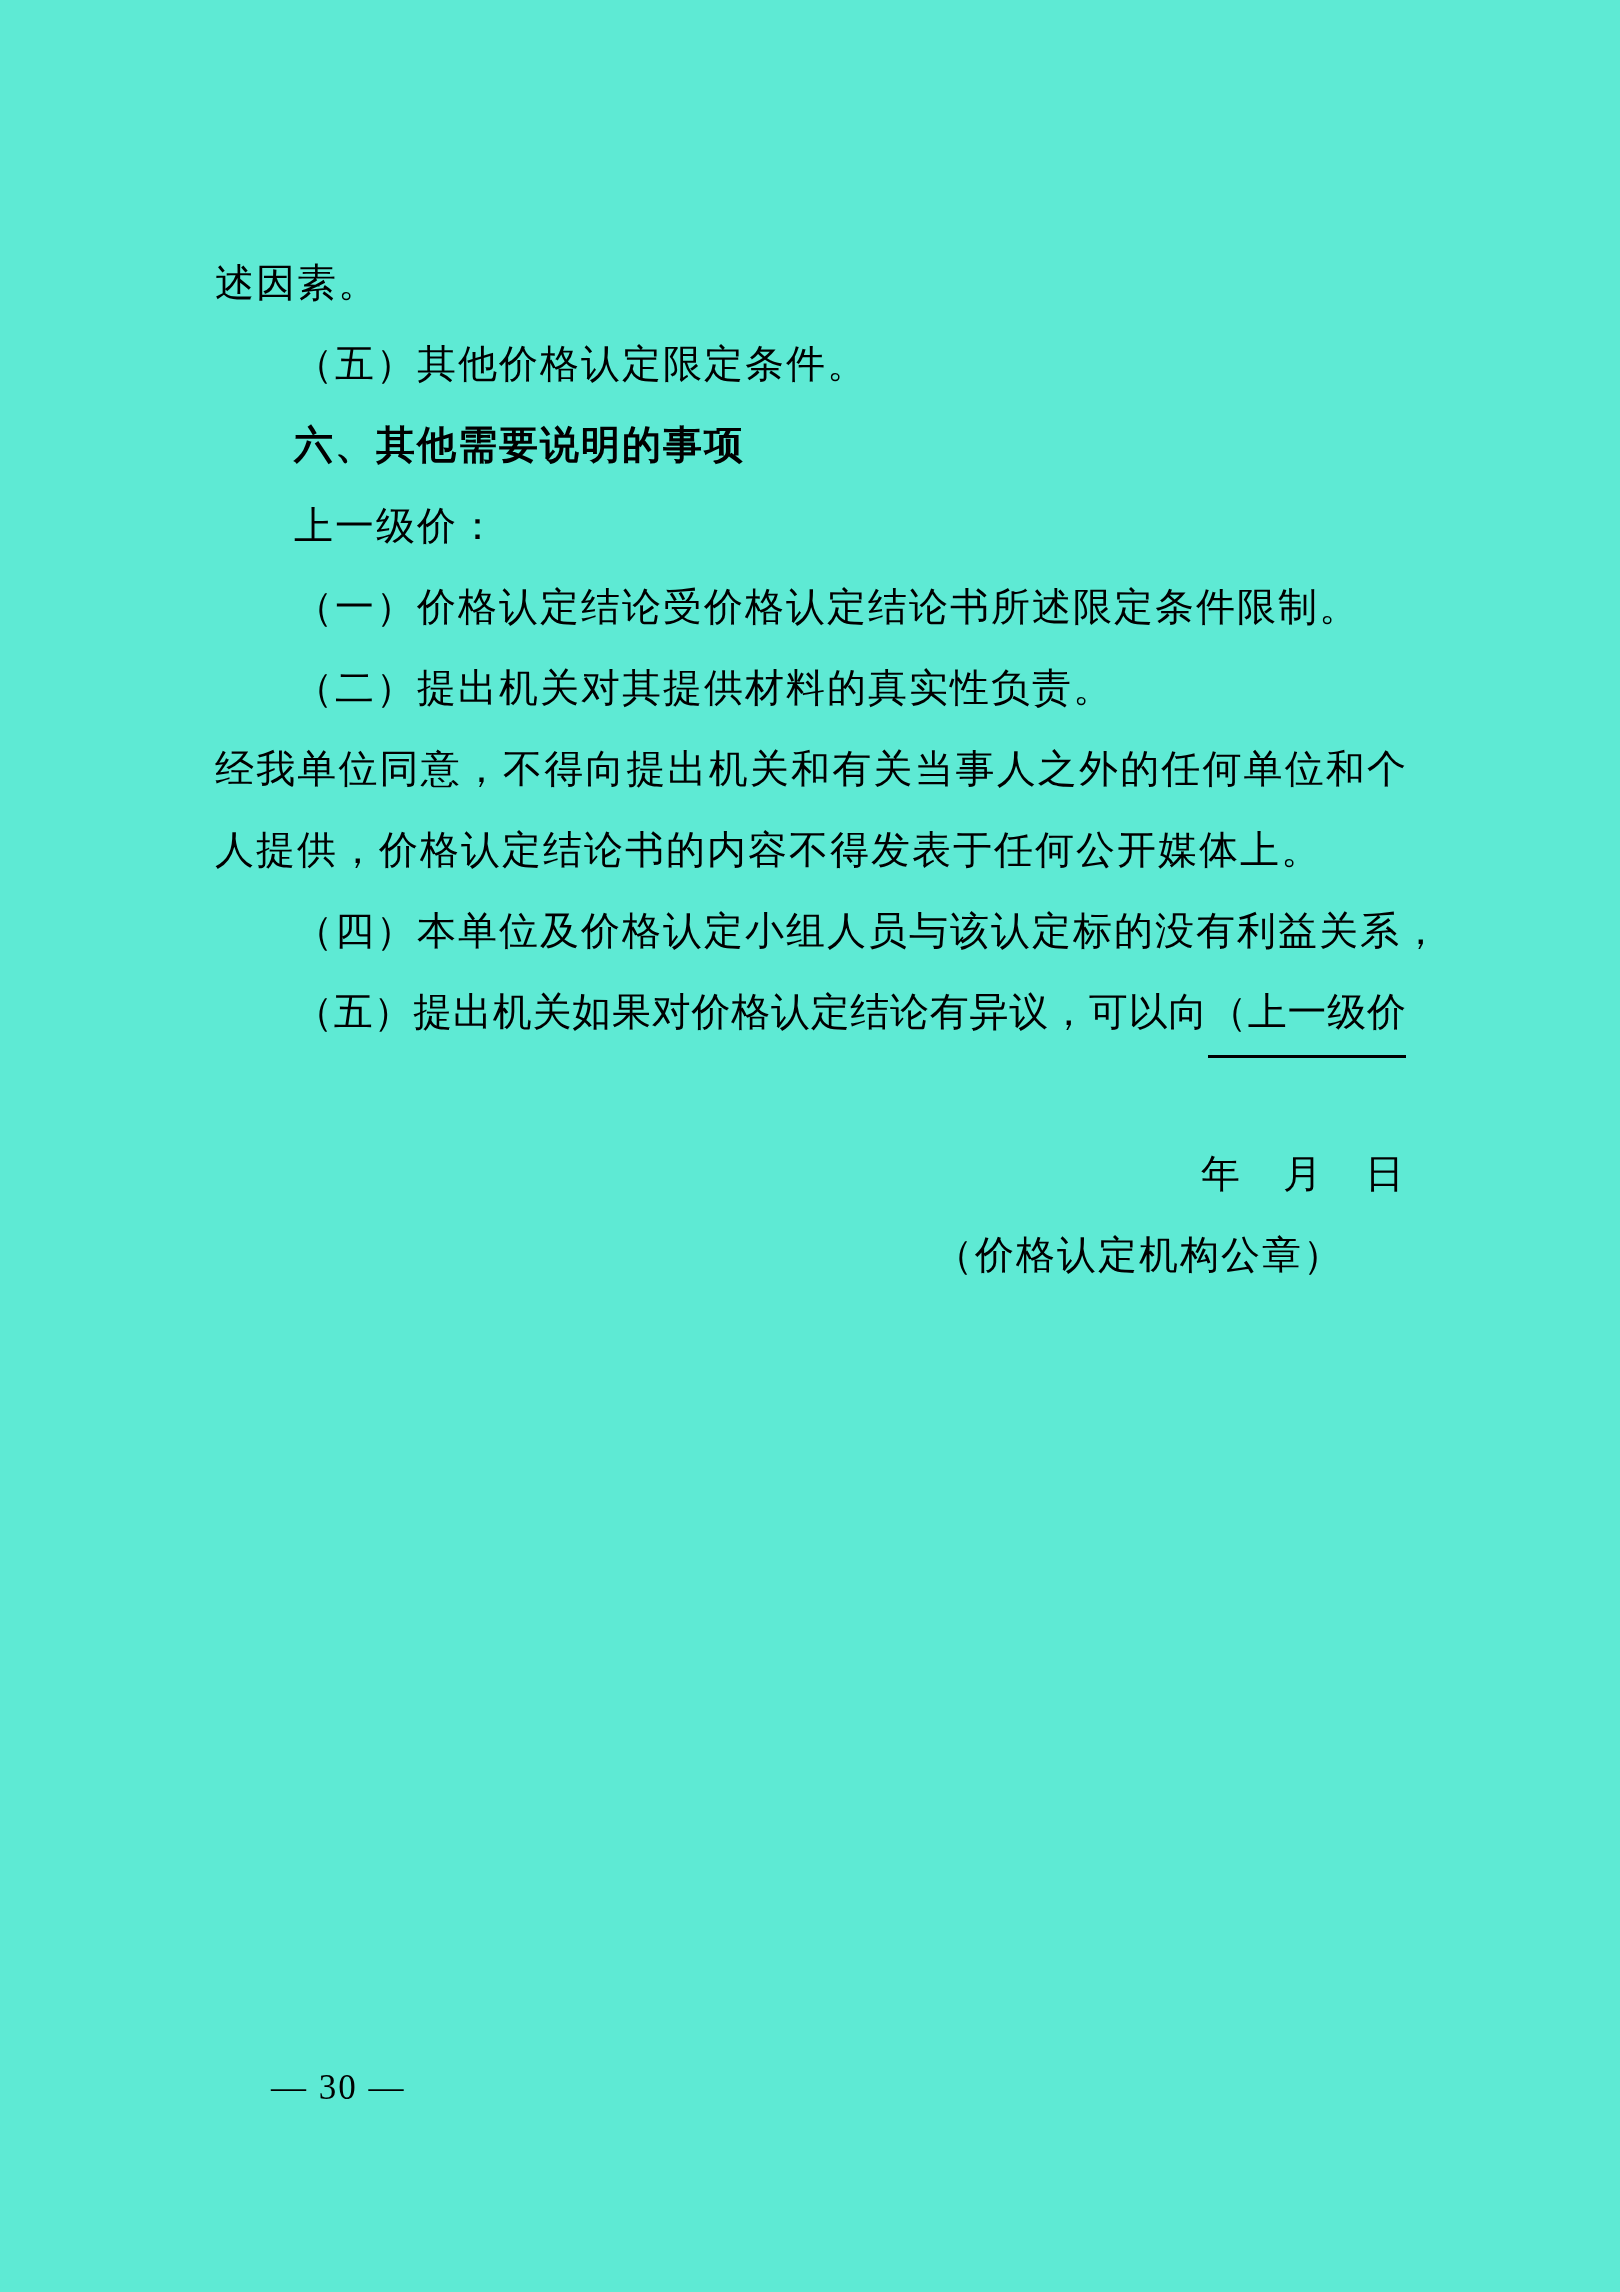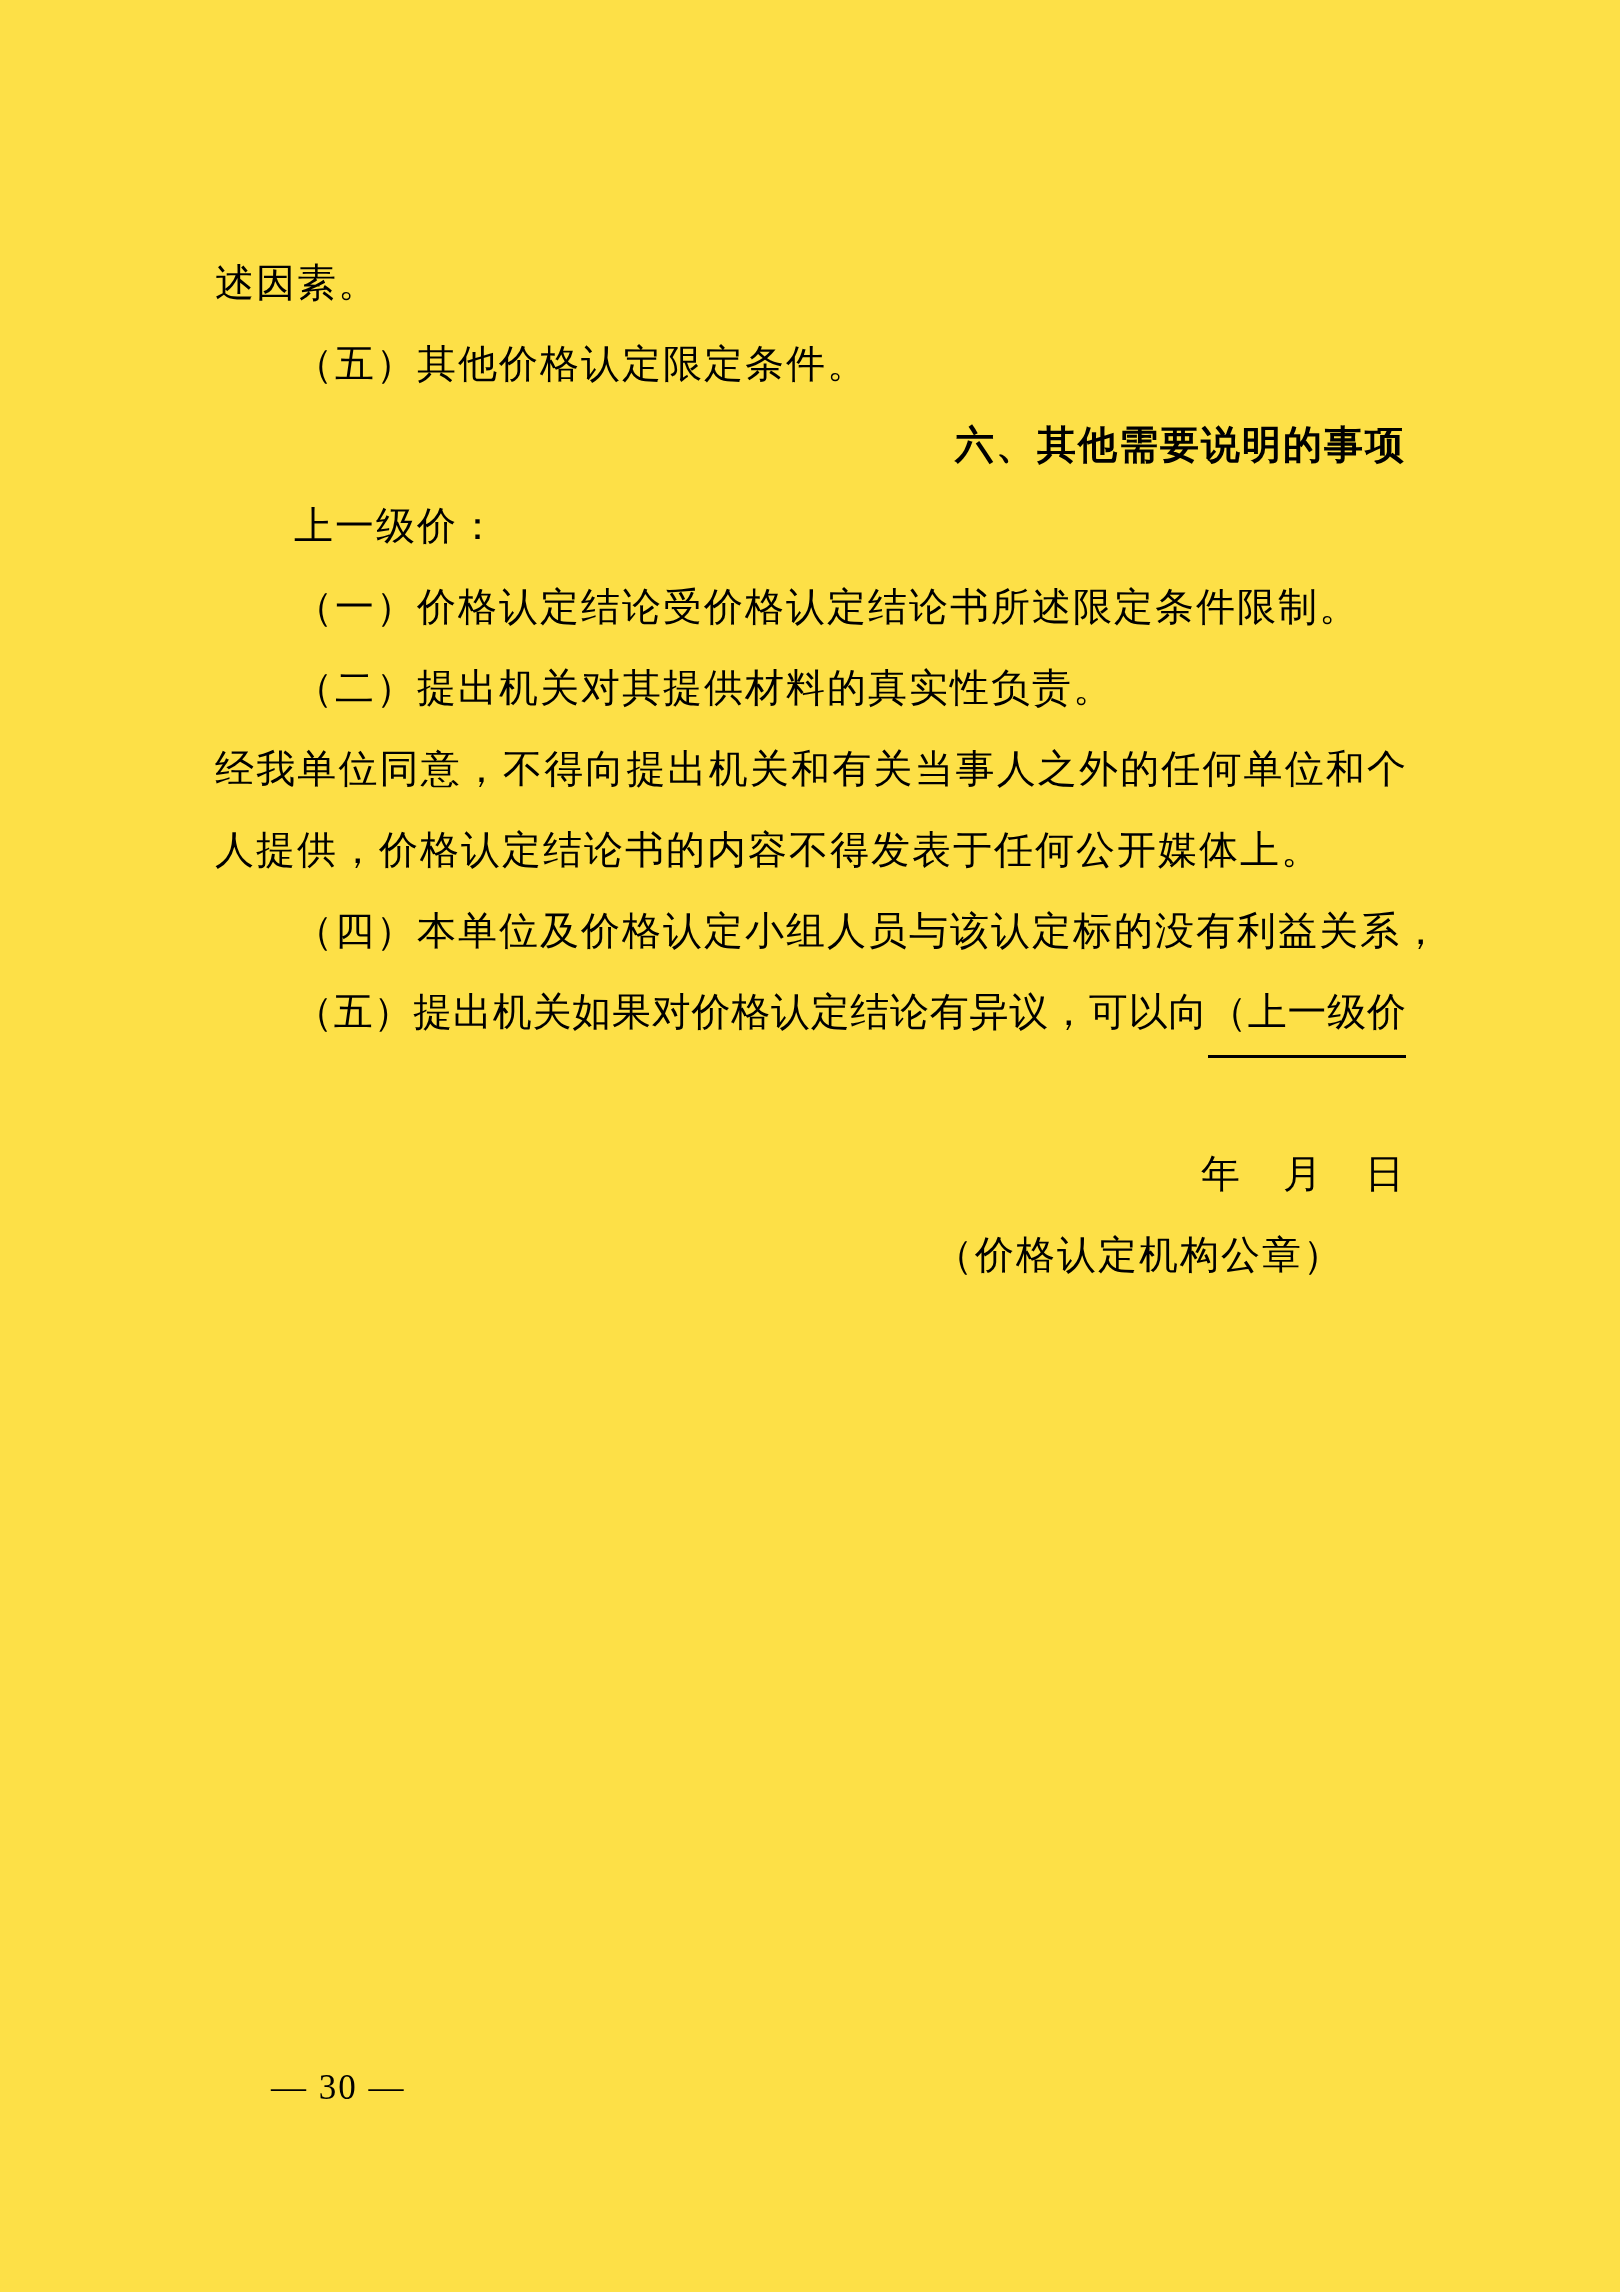--- a/index.html
+++ b/index.html
@@ -1,20 +1,20 @@
 <!DOCTYPE html>
 <html lang="zh"><head>
 <meta charset="utf-8">
 <style>
   html, body { margin: 0; padding: 0; background: #ffffff; }
   .page {
     position: relative;
     width: 1620px;
     height: 2293px;
-    background: #fde047;
+    background: #5eead4;
     color: #000000;
     font-family: "Liberation Serif", "DejaVu Serif", serif;
     overflow: hidden;
   }
   .content {
     position: absolute;
     left: 215px;
     top: 242px;
     width: 1191px;
   }
@@ -31,21 +31,20 @@
     letter-spacing: 0;
     text-align: justify;
     text-align-last: justify;
     text-justify: inter-character;
   }
   
   #lines .line:nth-child(13) { letter-spacing: -1px; }
   .line.head {
     font-weight: bold;
     font-family: "Liberation Sans", "DejaVu Sans", sans-serif;
-    text-align: right;
   }
   .u {
     border-bottom: 3.9px solid #000;
     padding-bottom: 22px;
   }
   .sig-date {
     margin-top: 81px;
     padding-left: 807px;
     font-size: 39px;
     line-height: 81px;

